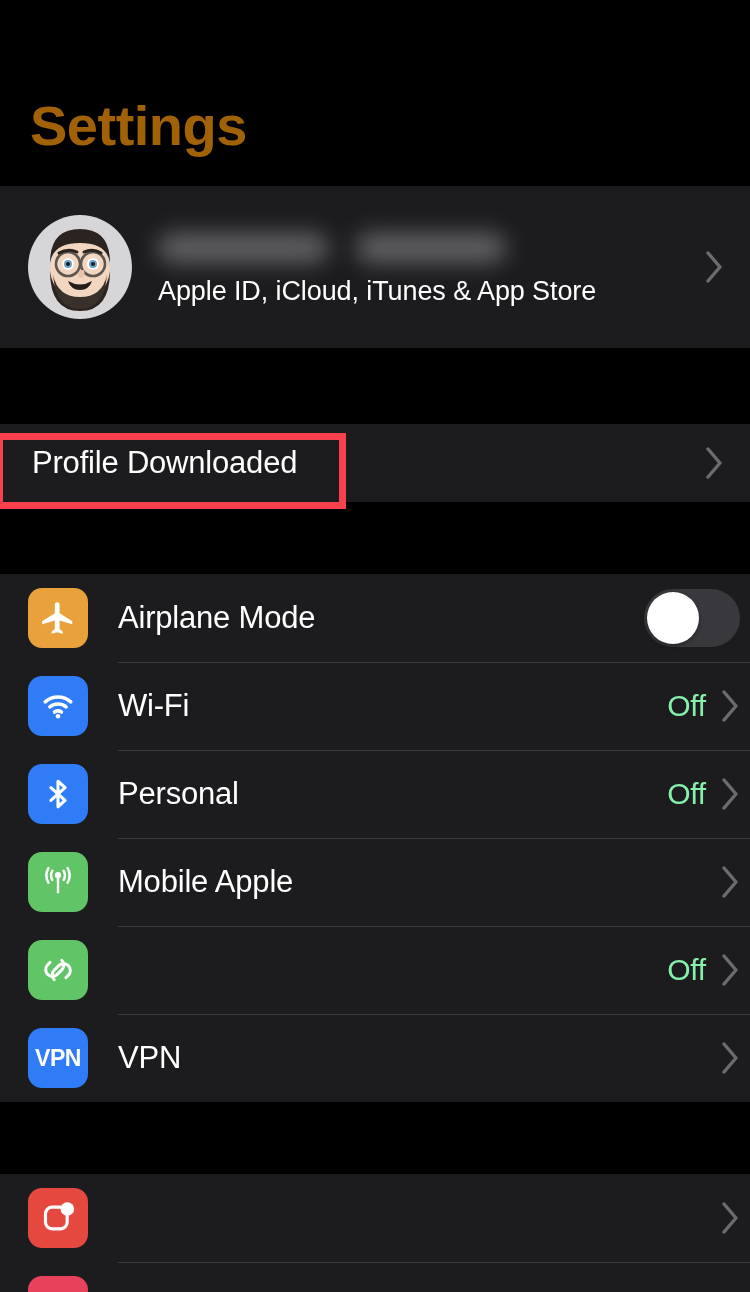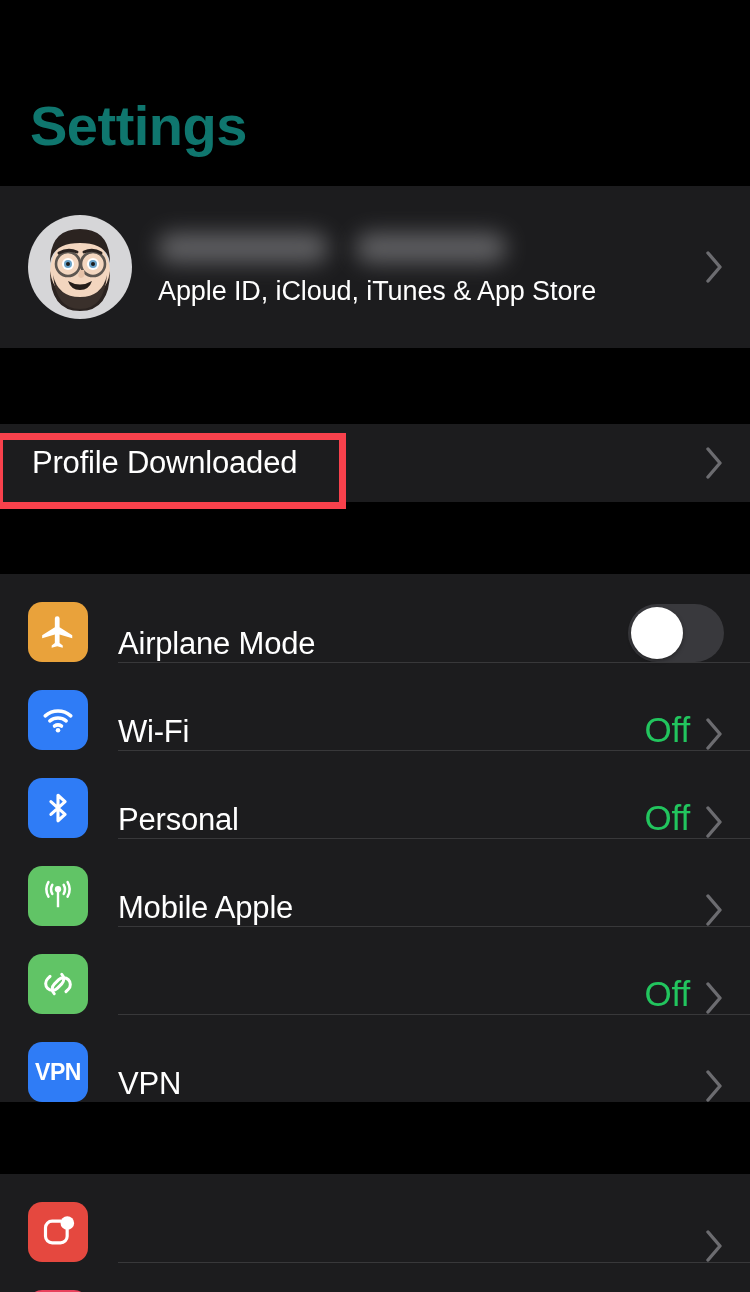--- a/index.html
+++ b/index.html
@@ -7,21 +7,21 @@
     width:750px; height:1292px;
     background:#000;
     font-family:"Liberation Sans", sans-serif;
     -webkit-font-smoothing:antialiased;
     overflow:hidden;
   }
   .screen { position:relative; width:750px; height:1292px; background:#000; }
 
   
   .title-bar { height:186px; display:flex; align-items:flex-end; padding:0 0 28px 30px; }
-  .title { font-size:56px; font-weight:bold; color:#0f766e; letter-spacing:-0.5px; }
+  .title { font-size:56px; font-weight:bold; color:#a16207; letter-spacing:-0.5px; }
 
   
   .section { background:#1c1c1e; width:100%; }
   .gap { background:#000; width:100%; }
 
   
   .profile-row {
     height:162px; display:flex; align-items:center;
     padding:0 26px 0 28px; position:relative;border-radius:16px;
   }
@@ -51,35 +51,35 @@
   }
   .cell-label { font-size:31px; color:#fff; letter-spacing:-0.2px; }
   .cell .spacer { flex:1 1 auto; }
 
   
   .chev { width:18px; height:32px; flex:0 0 auto; margin-left:16px; }
   .chev svg { display:block; }
 
   
   .row {
-    height:88px; display:flex; align-items:flex-end;
-    padding-right:26px; position:relative;
+    height:88px; display:flex; align-items:center;
+    padding-right:10px; position:relative;
   }
   .row + .row::before {
     content:""; position:absolute; left:118px; right:0; top:0; height:1px;
     background:#38383a;
   }
   .icon-box {
     width:60px; height:60px; border-radius:14px; margin-left:28px;
     flex:0 0 auto; display:flex; align-items:center; justify-content:center;
     position:relative;
   }
   .row-label { font-size:31px; color:#fff; margin-left:30px; letter-spacing:-0.2px; }
   .row .spacer { flex:1 1 auto; }
-  .row-value { font-size:35px; color:#22c55e; letter-spacing:-0.2px; }
+  .row-value { font-size:30px; color:#86efac; letter-spacing:-0.2px; }
 
   
   .toggle {
     width:96px; height:58px; border-radius:29px; background:#39393d;
     position:relative; flex:0 0 auto;
   }
   .toggle .knob {
     position:absolute; top:3px; left:3px;
     width:52px; height:52px; border-radius:50%; background:#fff;
     box-shadow:0 2px 4px rgba(0,0,0,.35);

